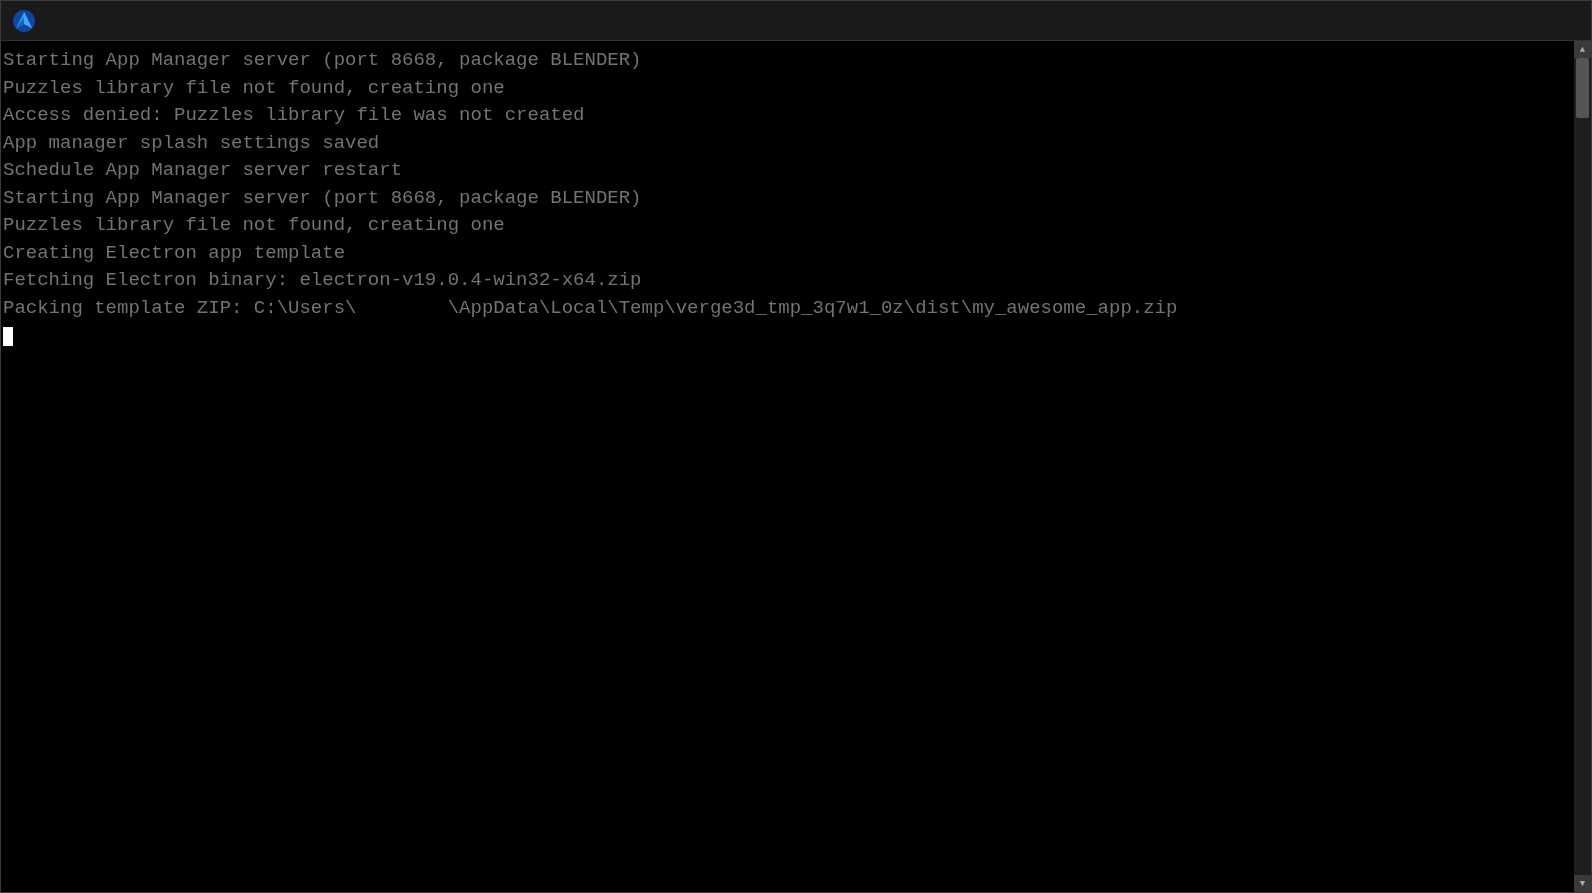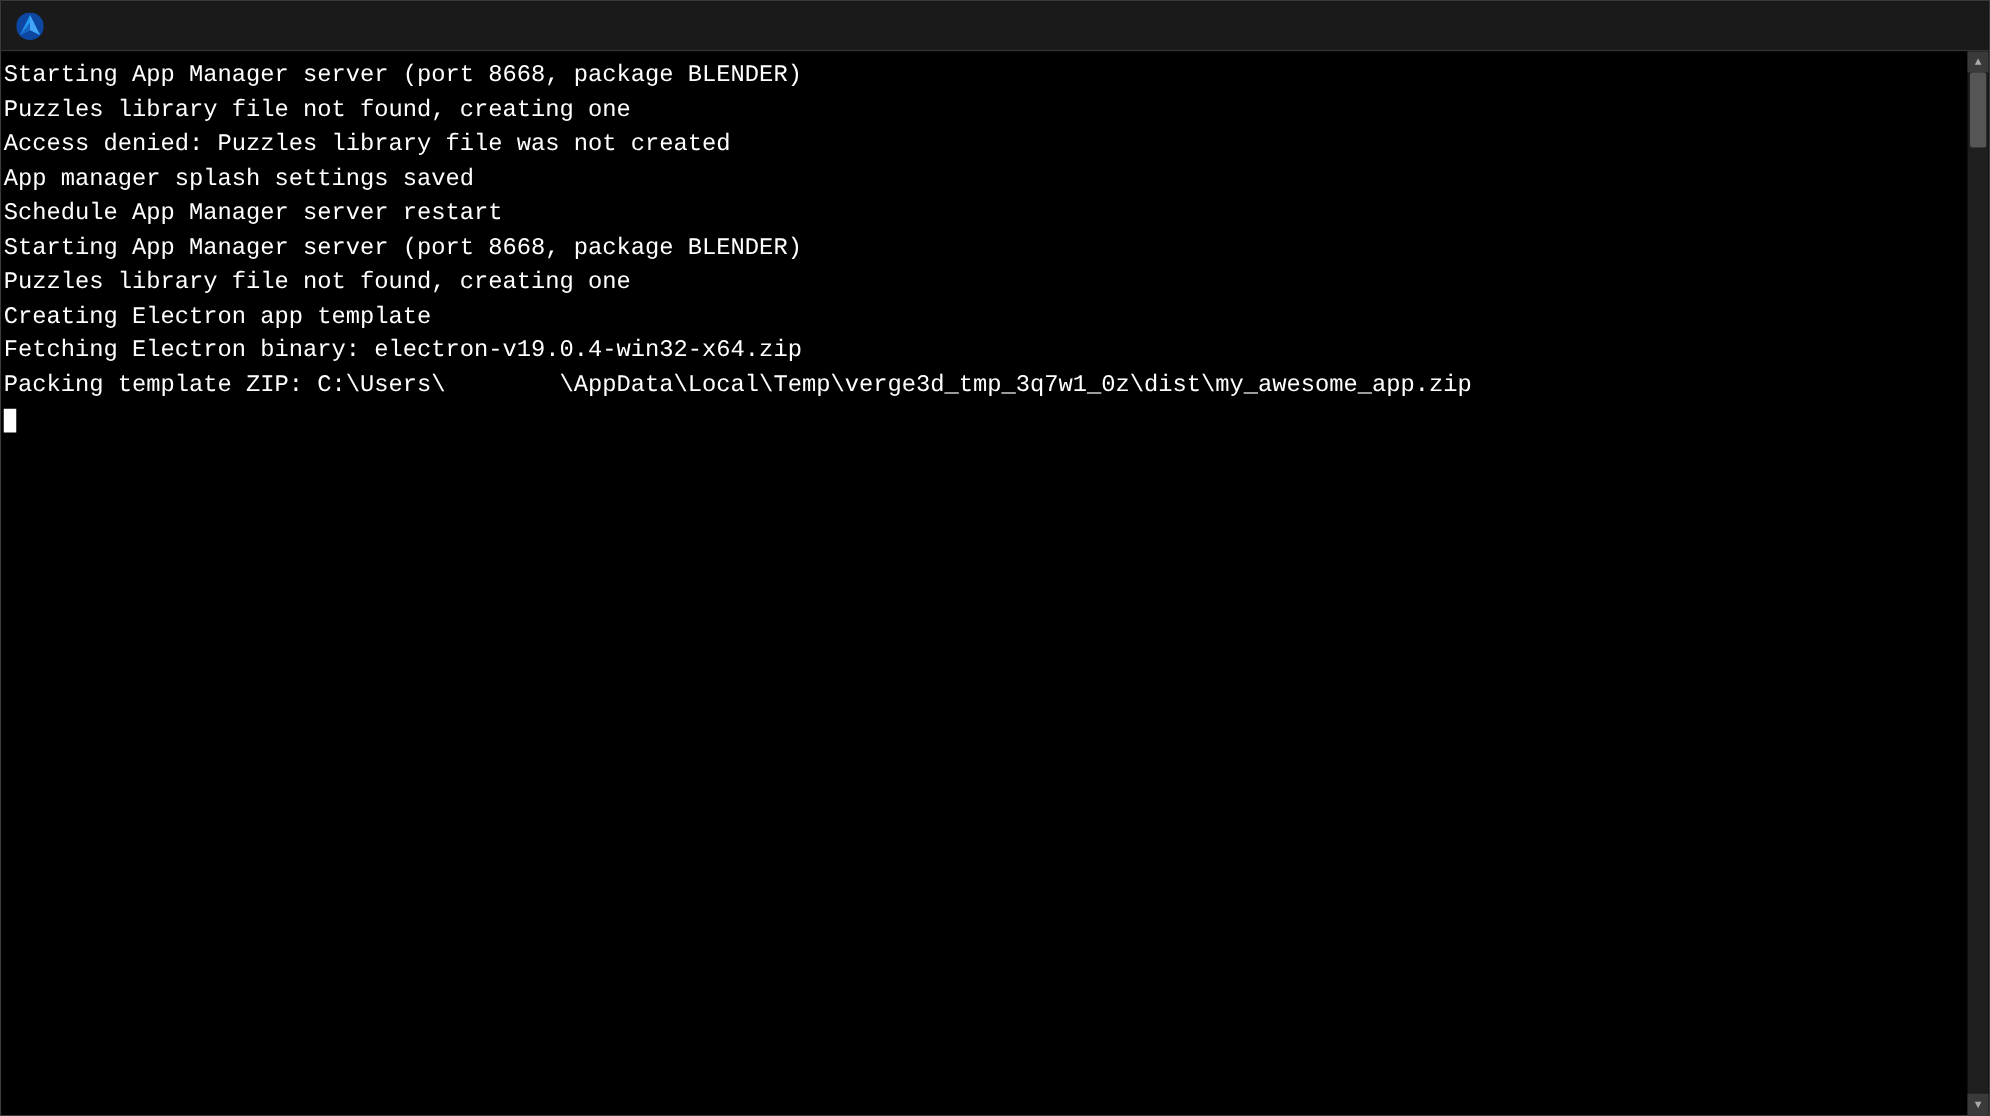--- a/index.html
+++ b/index.html
@@ -74,21 +74,21 @@
     .terminal-area {
       flex: 1;
       display: flex;
       overflow: hidden;
       position: relative;
     }
 
     .terminal-content {
       flex: 1;
       background: #000000;
-      color: #ffffff;
+      color: #737373;
       font-family: 'Courier New', Courier, monospace;
       font-size: 19px;
       line-height: 1.45;
       padding: 6px 6px 6px 2px;
       overflow: hidden;
       white-space: pre;
     }
 
     .scrollbar-track {
       width: 17px;

